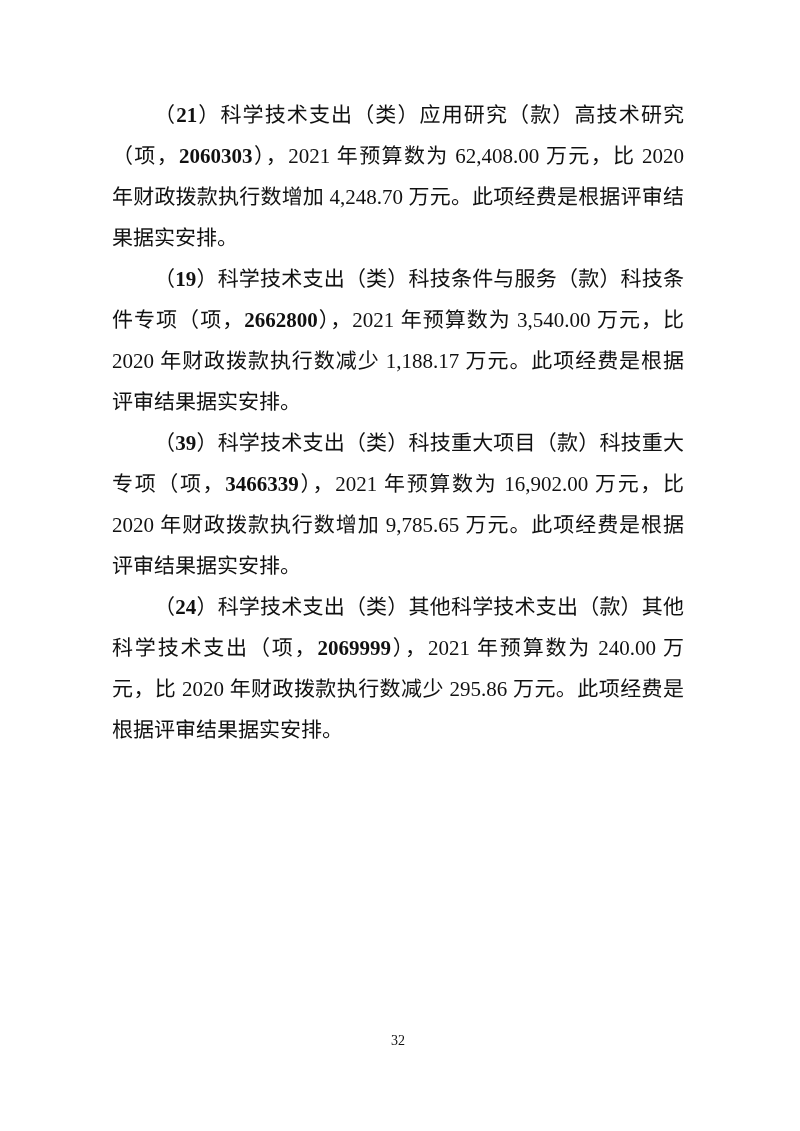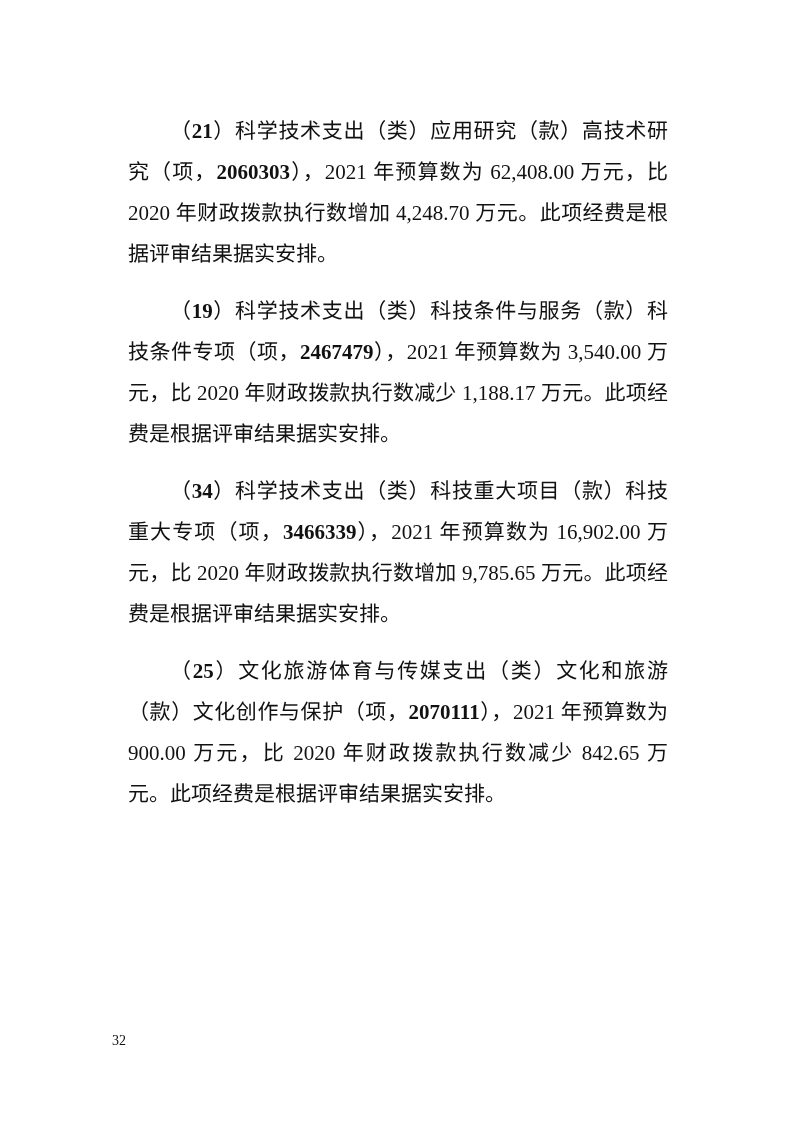--- a/index.html
+++ b/index.html
@@ -17,66 +17,67 @@
     font-family: "Liberation Serif", "DejaVu Serif", serif;
     color: #111111;
   }
   .content {
     position: absolute;
     left: 112px;
     top: 95px;
     width: 572px;
   }
   p.para {
-    margin: 16px;
+    margin: 0;
     padding: 0;
     font-size: 21px;
     line-height: 41px;
     text-align: justify;
     text-indent: 2em;
     word-break: normal;
     font-family: "Liberation Serif", "DejaVu Serif", serif;
   }
   .seg {
     font-weight: 400;
   }
   .seg-bold {
     font-weight: 700;
   }
   .page-number {
     position: absolute;
     left: 112px;
     top: 1030px;
     width: 572px;
+    text-align: center;
     font-size: 14px;
     line-height: 22px;
     font-family: "Liberation Serif", "DejaVu Serif", serif;
     color: #111111;
   }
 </style>
 </head>
 <body>
 
 <div class="page">
   <div class="content">
 
     <p class="para">
       <span class="seg">（</span><span class="seg-bold">21</span><span class="seg">）</span><span class="seg">科学技术支出（类）应用研究（款）高技术研究（项，</span><span class="seg-bold">2060303</span><span class="seg">），2021 年预算数为 62,408.00 万元，比 2020 年财政拨款执行数增加 4,248.70 万元。此项经费是根据评审结果据实安排。</span>
     </p>
 
     <p class="para">
-      <span class="seg">（</span><span class="seg-bold">19</span><span class="seg">）</span><span class="seg">科学技术支出（类）科技条件与服务（款）科技条件专项（项，</span><span class="seg-bold">2467479</span><span class="seg">），2021 年预算数为 3,540.00 万元，比 2020 年财政拨款执行数减少 1,188.17 万元。此项经费是根据评审结果据实安排。</span>
+      <span class="seg">（</span><span class="seg-bold">19</span><span class="seg">）</span><span class="seg">科学技术支出（类）科技条件与服务（款）科技条件专项（项，</span><span class="seg-bold">2662800</span><span class="seg">），2021 年预算数为 3,540.00 万元，比 2020 年财政拨款执行数减少 1,188.17 万元。此项经费是根据评审结果据实安排。</span>
     </p>
 
     <p class="para">
-      <span class="seg">（</span><span class="seg-bold">34</span><span class="seg">）</span><span class="seg">科学技术支出（类）科技重大项目（款）科技重大专项（项，</span><span class="seg-bold">3466339</span><span class="seg">），2021 年预算数为 16,902.00 万元，比 2020 年财政拨款执行数增加 9,785.65 万元。此项经费是根据评审结果据实安排。</span>
+      <span class="seg">（</span><span class="seg-bold">39</span><span class="seg">）</span><span class="seg">科学技术支出（类）科技重大项目（款）科技重大专项（项，</span><span class="seg-bold">3466339</span><span class="seg">），2021 年预算数为 16,902.00 万元，比 2020 年财政拨款执行数增加 9,785.65 万元。此项经费是根据评审结果据实安排。</span>
     </p>
 
+    <p class="para">
+      <span class="seg">（</span><span class="seg-bold">24</span><span class="seg">）</span><span class="seg">科学技术支出（类）其他科学技术支出（款）其他科学技术支出（项，</span><span class="seg-bold">2069999</span><span class="seg">），2021 年预算数为 240.00 万元，比 2020 年财政拨款执行数减少 295.86 万元。此项经费是根据评审结果据实安排。</span>
+    </p>
 
-    <p class="para">
-      <span class="seg">（</span><span class="seg-bold">25</span><span class="seg">）</span><span class="seg">文化旅游体育与传媒支出（类）文化和旅游（款）文化创作与保护（项，</span><span class="seg-bold">2070111</span><span class="seg">），2021 年预算数为 900.00 万元，比 2020 年财政拨款执行数减少 842.65 万元。此项经费是根据评审结果据实安排。</span>
-    </p>
 
 
   </div>
 
   <div class="page-number">32</div>
 </div>
 
 </body></html>

